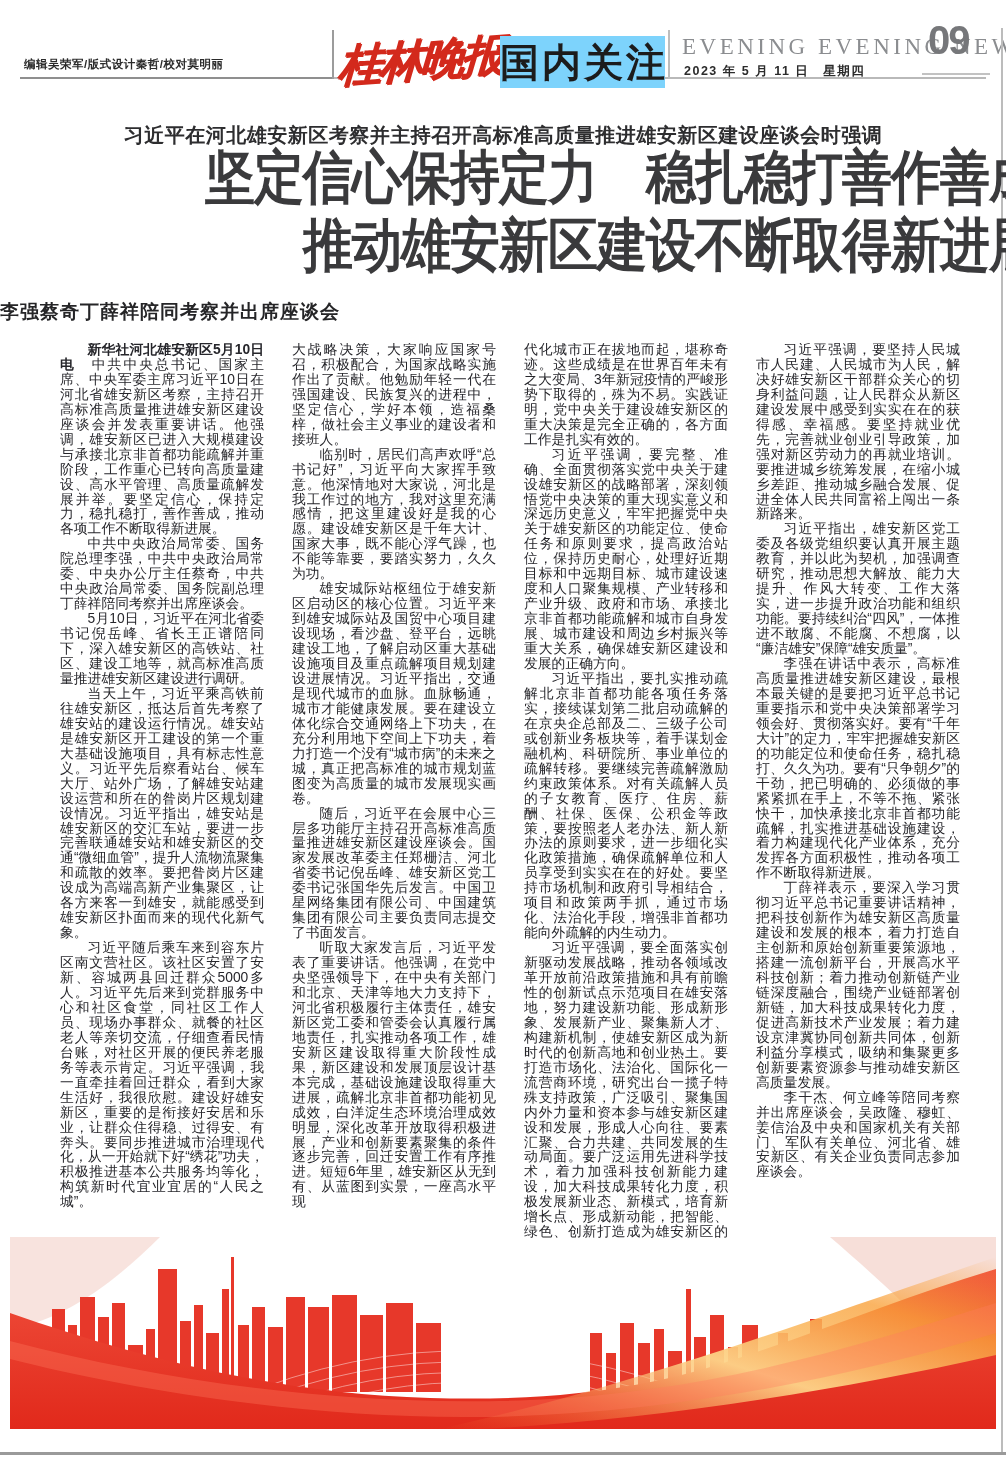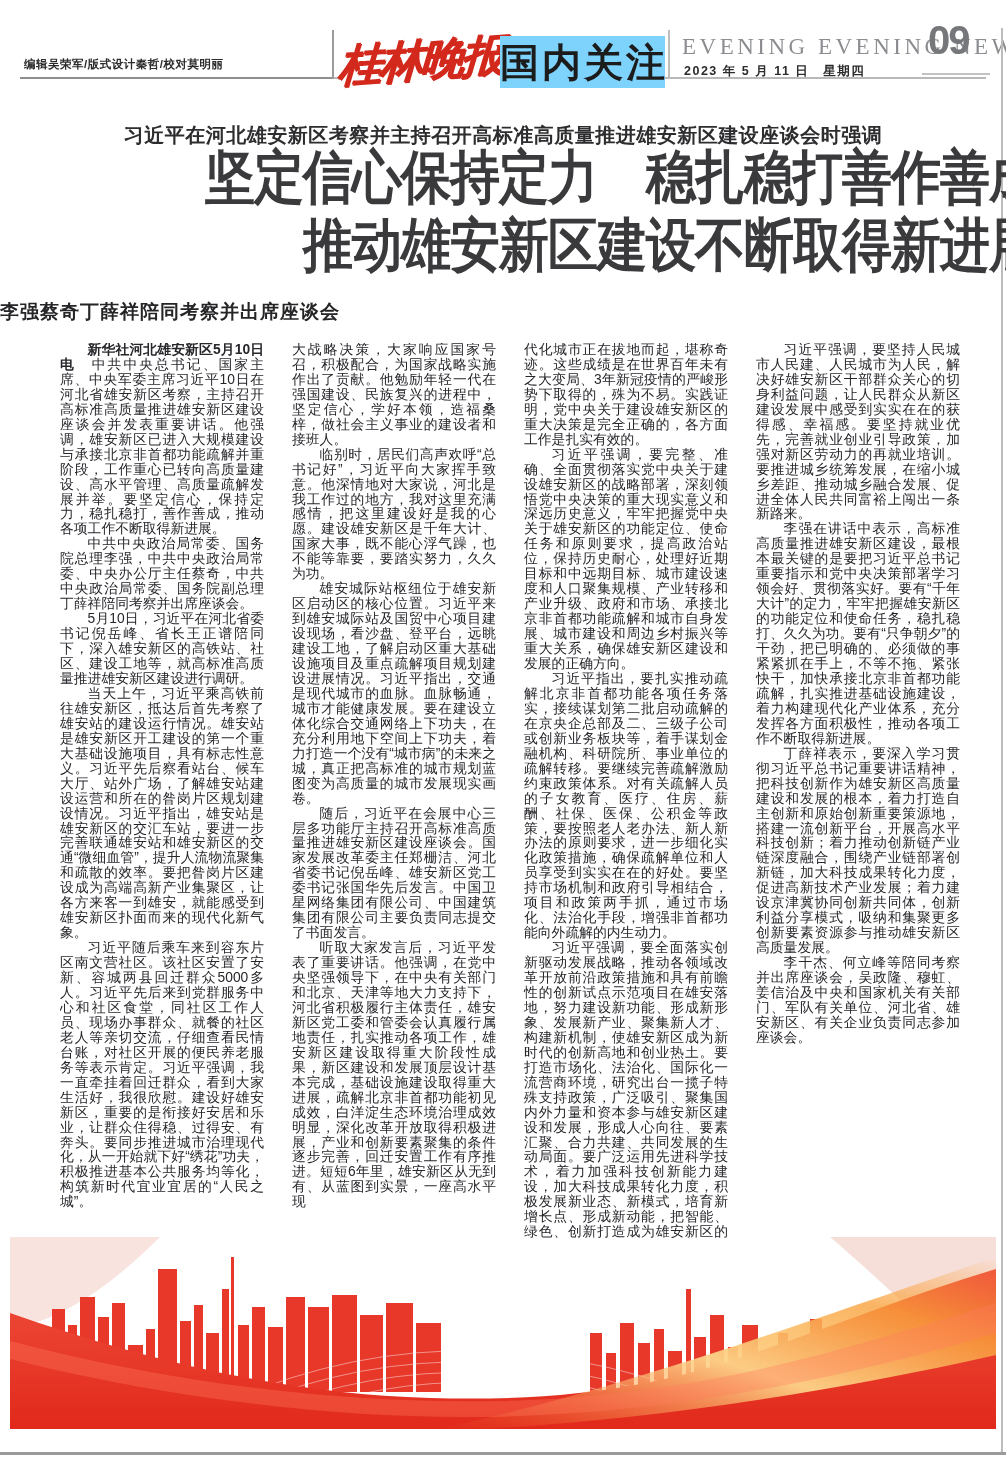--- a/index.html
+++ b/index.html
@@ -88,20 +88,21 @@
         <p class="para">听取大家发言后，习近平发表了重要讲话。他强调，在党中央坚强领导下，在中央有关部门和北京、天津等地大力支持下，河北省积极履行主体责任，雄安新区党工委和管委会认真履行属地责任，扎实推动各项工作，雄安新区建设取得重大阶段性成果，新区建设和发展顶层设计基本完成，基础设施建设取得重大进展，疏解北京非首都功能初见成效，白洋淀生态环境治理成效明显，深化改革开放取得积极进展，产业和创新要素聚集的条件逐步完善，回迁安置工作有序推进。短短6年里，雄安新区从无到有、从蓝图到实景，一座高水平现</p>
       </div>
     <div class="col">
         <p class="para noindent">代化城市正在拔地而起，堪称奇迹。这些成绩是在世界百年未有之大变局、3年新冠疫情的严峻形势下取得的，殊为不易。实践证明，党中央关于建设雄安新区的重大决策是完全正确的，各方面工作是扎实有效的。</p>
         <p class="para">习近平强调，要完整、准确、全面贯彻落实党中央关于建设雄安新区的战略部署，深刻领悟党中央决策的重大现实意义和深远历史意义，牢牢把握党中央关于雄安新区的功能定位、使命任务和原则要求，提高政治站位，保持历史耐心，处理好近期目标和中远期目标、城市建设速度和人口聚集规模、产业转移和产业升级、政府和市场、承接北京非首都功能疏解和城市自身发展、城市建设和周边乡村振兴等重大关系，确保雄安新区建设和发展的正确方向。</p>
         <p class="para">习近平指出，要扎实推动疏解北京非首都功能各项任务落实，接续谋划第二批启动疏解的在京央企总部及二、三级子公司或创新业务板块等，着手谋划金融机构、科研院所、事业单位的疏解转移。要继续完善疏解激励约束政策体系。对有关疏解人员的子女教育、医疗、住房、薪酬、社保、医保、公积金等政策，要按照老人老办法、新人新办法的原则要求，进一步细化实化政策措施，确保疏解单位和人员享受到实实在在的好处。要坚持市场机制和政府引导相结合，项目和政策两手抓，通过市场化、法治化手段，增强非首都功能向外疏解的内生动力。</p>
         <p class="para">习近平强调，要全面落实创新驱动发展战略，推动各领域改革开放前沿政策措施和具有前瞻性的创新试点示范项目在雄安落地，努力建设新功能、形成新形象、发展新产业、聚集新人才、构建新机制，使雄安新区成为新时代的创新高地和创业热土。要打造市场化、法治化、国际化一流营商环境，研究出台一揽子特殊支持政策，广泛吸引、聚集国内外力量和资本参与雄安新区建设和发展，形成人心向往、要素汇聚、合力共建、共同发展的生动局面。要广泛运用先进科学技术，着力加强科技创新能力建设，加大科技成果转化力度，积极发展新业态、新模式，培育新增长点、形成新动能，把智能、绿色、创新打造成为雄安新区的亮丽名片。要贯彻绿水青山就是金山银山的理念，坚持绿色化、低碳化发展，把雄安新区建设成为绿色发展城市典范。</p>
       </div>
     <div class="col">
         <p class="para">习近平强调，要坚持人民城市人民建、人民城市为人民，解决好雄安新区干部群众关心的切身利益问题，让人民群众从新区建设发展中感受到实实在在的获得感、幸福感。要坚持就业优先，完善就业创业引导政策，加强对新区劳动力的再就业培训。要推进城乡统筹发展，在缩小城乡差距、推动城乡融合发展、促进全体人民共同富裕上闯出一条新路来。</p>
+        <p class="para">习近平指出，雄安新区党工委及各级党组织要认真开展主题教育，并以此为契机，加强调查研究，推动思想大解放、能力大提升、作风大转变、工作大落实，进一步提升政治功能和组织功能。要持续纠治“四风”，一体推进不敢腐、不能腐、不想腐，以“廉洁雄安”保障“雄安质量”。</p>
         <p class="para">李强在讲话中表示，高标准高质量推进雄安新区建设，最根本最关键的是要把习近平总书记重要指示和党中央决策部署学习领会好、贯彻落实好。要有“千年大计”的定力，牢牢把握雄安新区的功能定位和使命任务，稳扎稳打、久久为功。要有“只争朝夕”的干劲，把已明确的、必须做的事紧紧抓在手上，不等不拖、紧张快干，加快承接北京非首都功能疏解，扎实推进基础设施建设，着力构建现代化产业体系，充分发挥各方面积极性，推动各项工作不断取得新进展。</p>
         <p class="para">丁薛祥表示，要深入学习贯彻习近平总书记重要讲话精神，把科技创新作为雄安新区高质量建设和发展的根本，着力打造自主创新和原始创新重要策源地，搭建一流创新平台，开展高水平科技创新；着力推动创新链产业链深度融合，围绕产业链部署创新链，加大科技成果转化力度，促进高新技术产业发展；着力建设京津冀协同创新共同体，创新利益分享模式，吸纳和集聚更多创新要素资源参与推动雄安新区高质量发展。</p>
         <p class="para">李干杰、何立峰等陪同考察并出席座谈会，吴政隆、穆虹、姜信治及中央和国家机关有关部门、军队有关单位、河北省、雄安新区、有关企业负责同志参加座谈会。</p>
       </div>
   </div>
 
   <svg class="skyline" viewBox="0 0 986 192" preserveAspectRatio="none" aria-hidden="true">
     <defs>
       <linearGradient id="gRed" x1="0" y1="0" x2="0" y2="1">
         <stop offset="0" stop-color="#f0503d"></stop>

